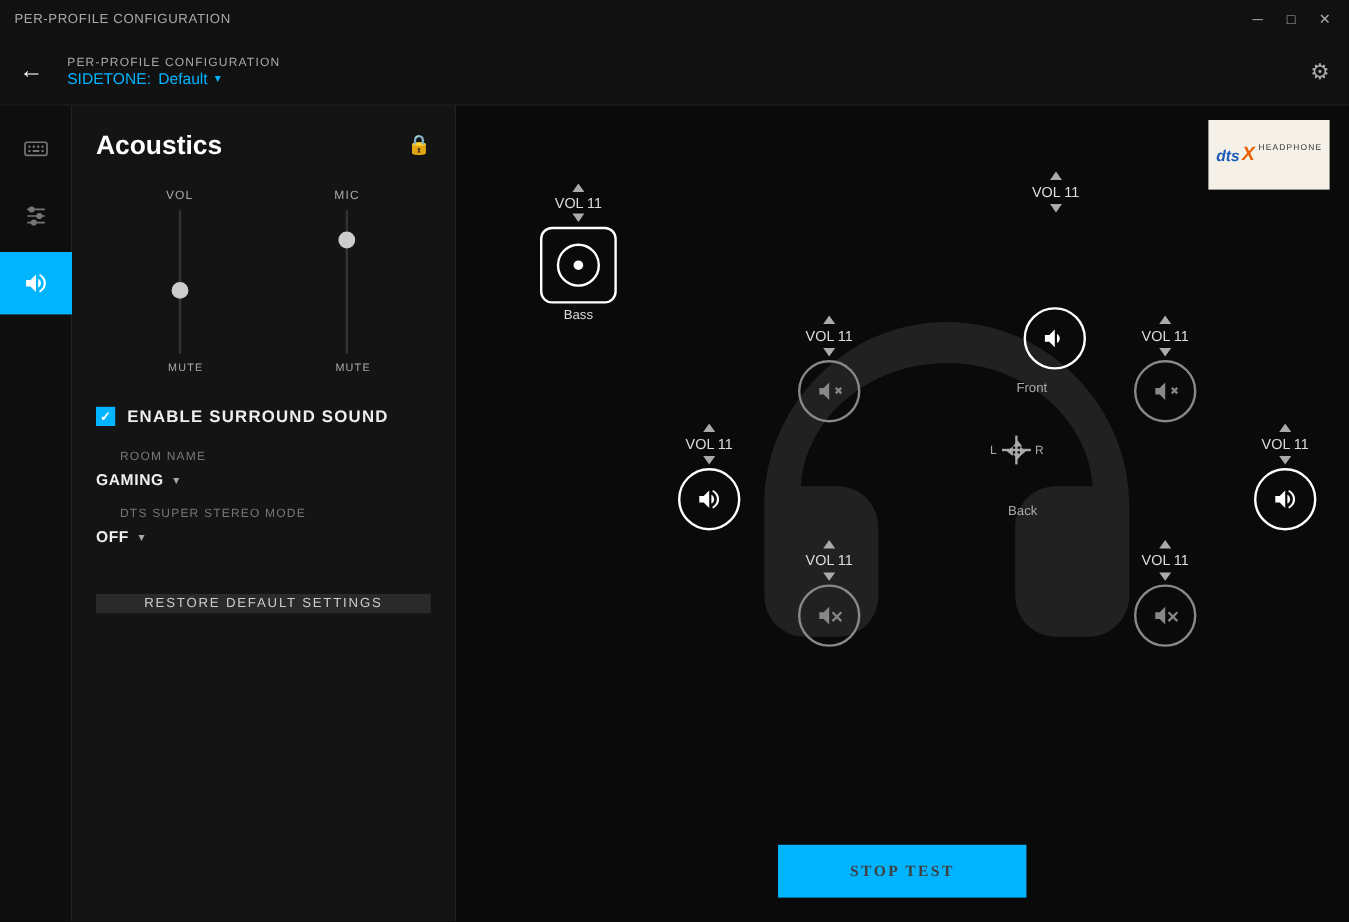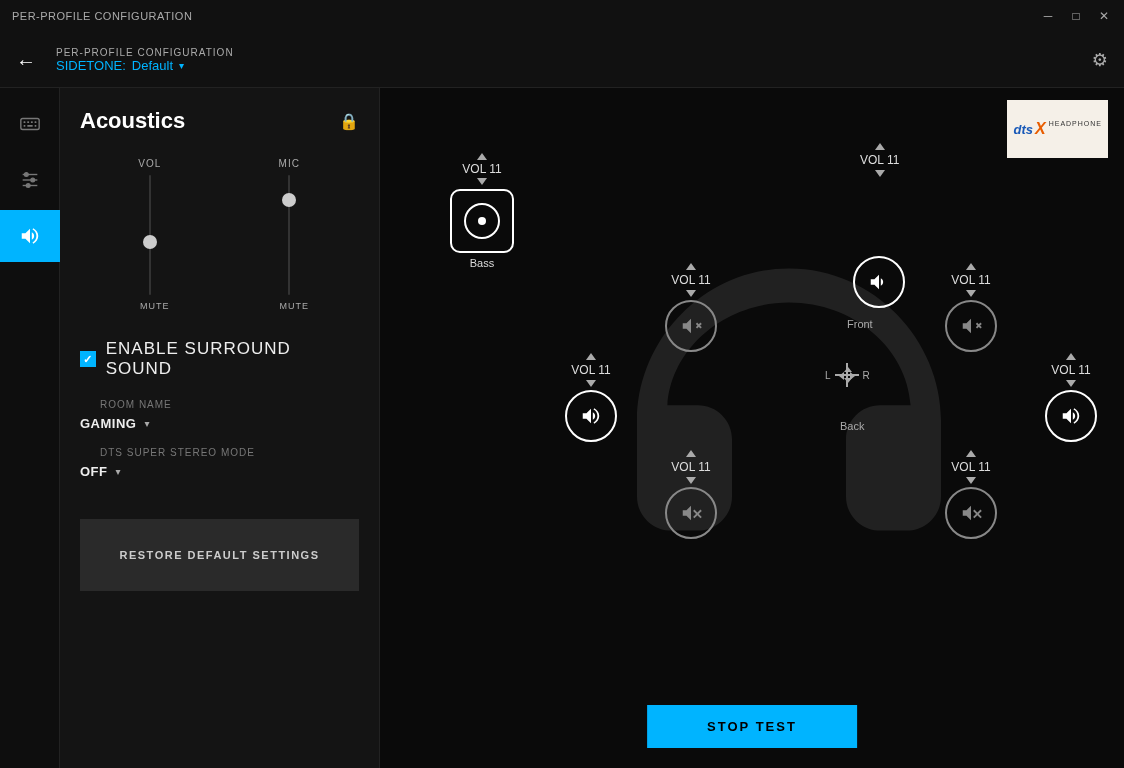--- a/index.html
+++ b/index.html
@@ -195,25 +195,25 @@
     .checkbox-box {
       width: 16px;
       height: 16px;
       background: #00b4ff;
       display: flex;
       align-items: center;
       justify-content: center;
       cursor: pointer;
     }
     .checkbox-label {
-      font-size: 17px;
+      font-size: 14px;
       color: #eee;
       letter-spacing: 1px;
       text-transform: uppercase;
-      font-weight: 400;
+      font-weight: 700;
     }
 
     
     .setting-section {
       margin-bottom: 16px;
     }
     .setting-section-label {
       font-size: 10px;
       color: #777;
       letter-spacing: 1px;
@@ -234,30 +234,30 @@
       letter-spacing: 0.5px;
     }
     .dropdown-chevron {
       font-size: 10px;
       color: #aaa;
     }
 
     
     .restore-btn {
       width: 100%;
-      padding: 30px;
+      padding: 2px;
       background: #2a2a2a;
       border: none;
       color: #ccc;
       font-size: 11px;
       letter-spacing: 1.5px;
       text-transform: uppercase;
       cursor: pointer;
       margin-top: 24px;
-      font-weight: 700;
+      font-weight: 400;
     }
 
     
     .right-panel {
       flex: 1;
       background: #0a0a0a;
       position: relative;
       display: flex;
       flex-direction: column;
       align-items: center;
@@ -287,27 +287,28 @@
     }
 
     
     .stop-test-btn {
       position: absolute;
       bottom: 20px;
       left: 50%;
       transform: translateX(-50%);
       background: #00b4ff;
       border: none;
-      color: #000000;
+      color: #404040;
       font-size: 13px;
       font-weight: 700;
       letter-spacing: 2px;
       padding: 14px 60px;
       cursor: pointer;
       text-transform: uppercase;
+      font-family: Liberation Serif, serif;
     }
   </style>
 </head>
 <body>
 
 <div class="title-bar">
   <span class="title-bar-left">PER-PROFILE CONFIGURATION</span>
   <div class="title-bar-controls">
     <div class="title-bar-btn">─</div>
     <div class="title-bar-btn">□</div>

